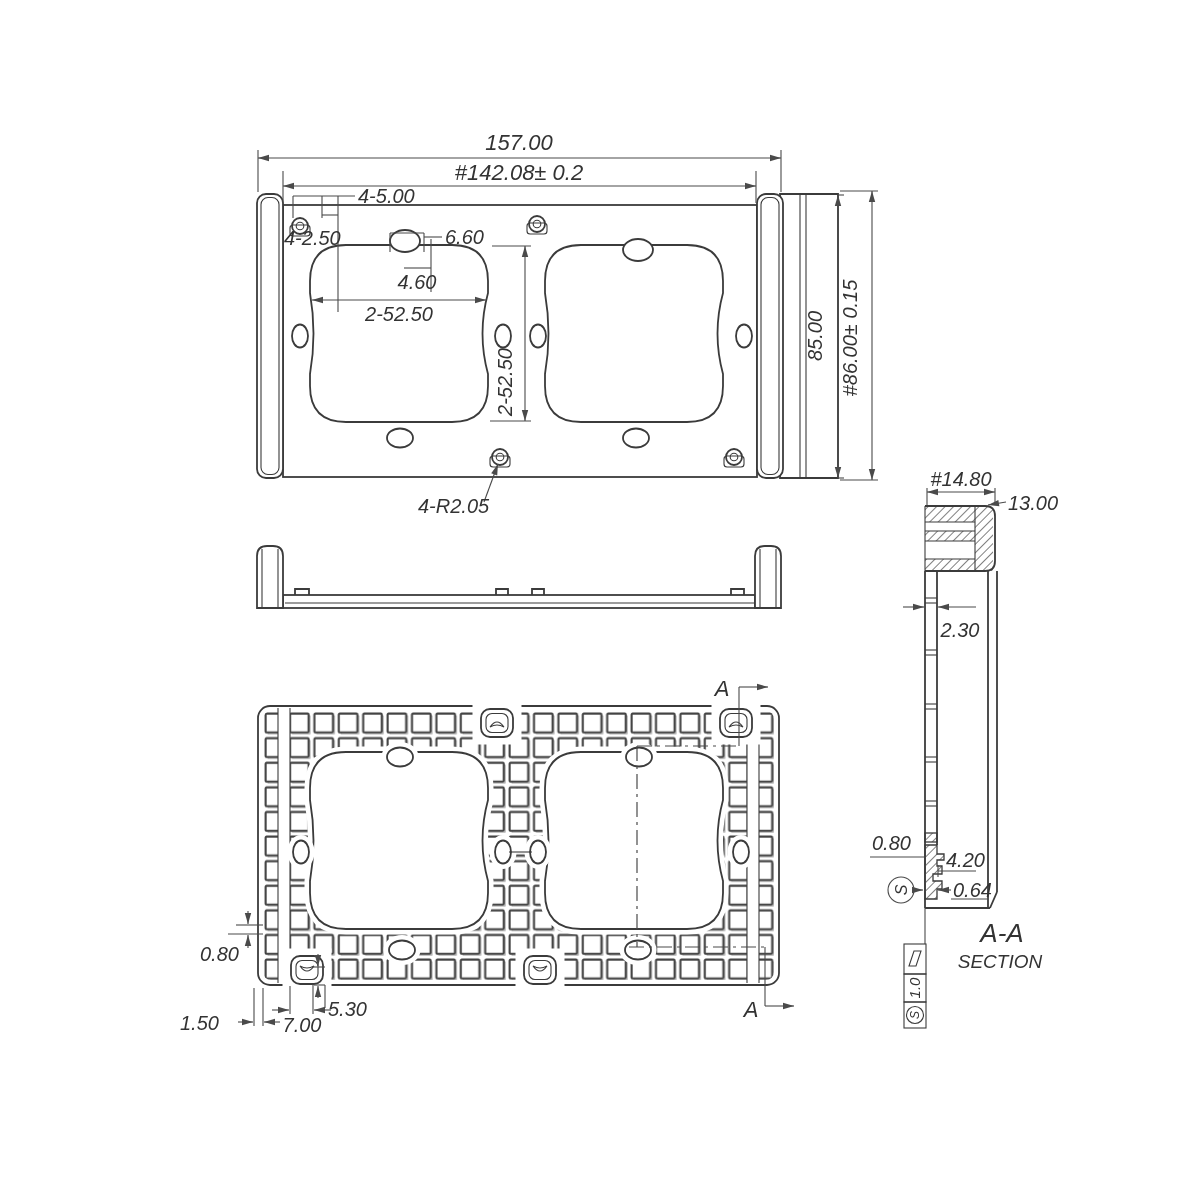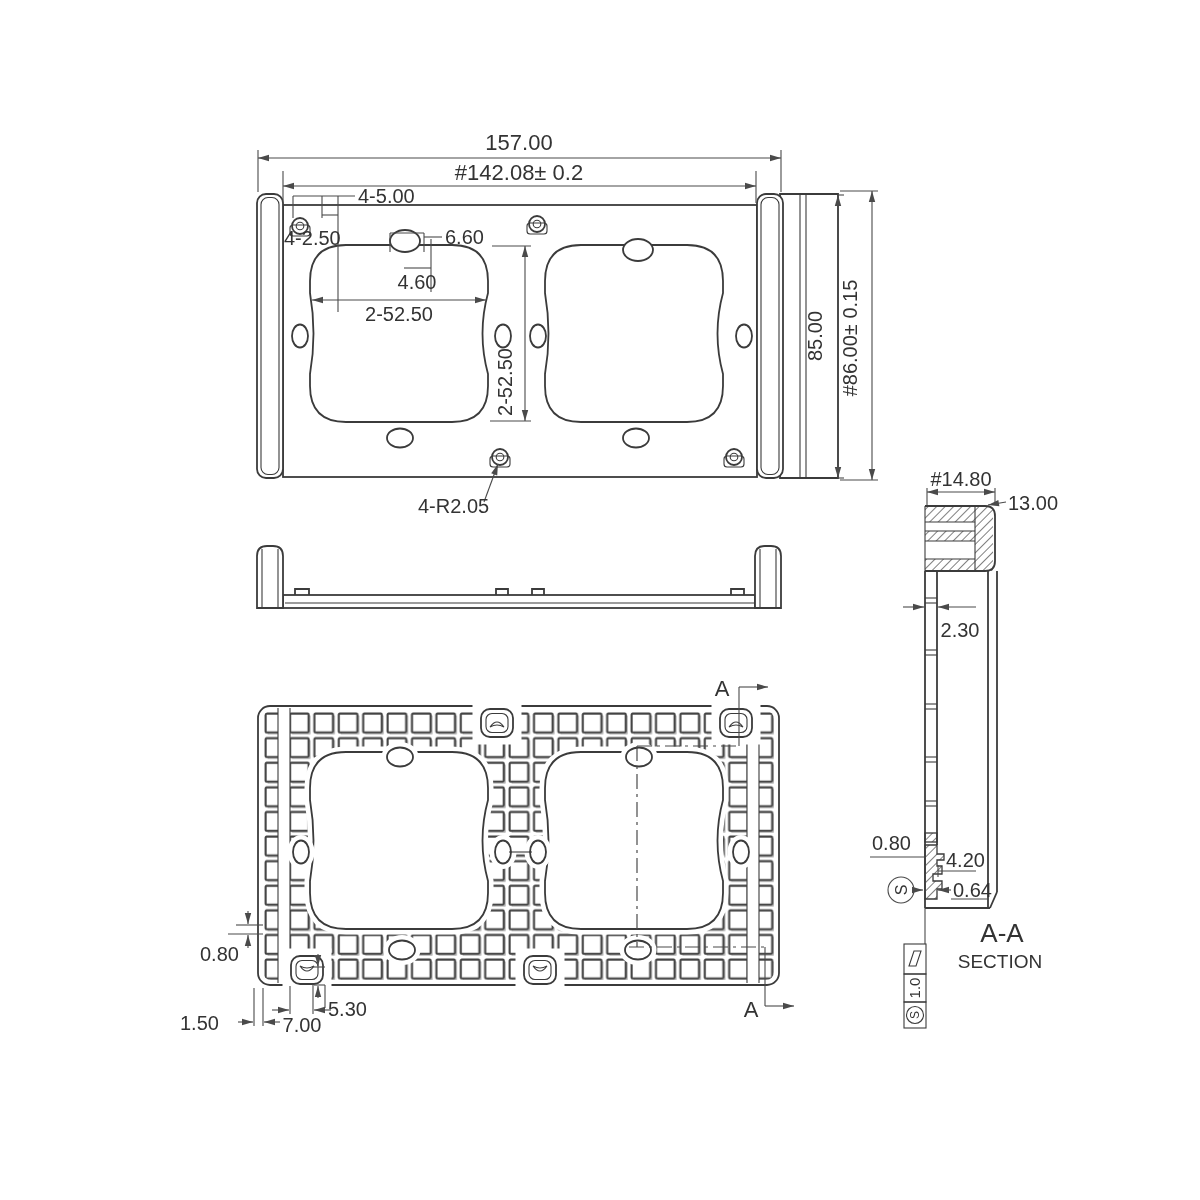--- a/index.html
+++ b/index.html
@@ -1,16 +1,16 @@
 <!DOCTYPE html>
 <html><head>
 <meta charset="utf-8">
 <style>
   html,body{margin:0;padding:0;background:#fff;}
-  .page{width:1200px;height:1200px;background:#fff;position:relative;overflow:hidden;}
+  .page{width:1200px;height:1200px;background:#fff;position:relative;overflow:hidden;font-style:italic;}
   svg text{font-family:"Liberation Sans",sans-serif;fill:#333;font-size:20px;}
   svg .t22{font-size:22px}
   svg .t19{font-size:19px}
   svg .t26{font-size:26px}
   svg .t15{font-size:15px}
   svg .t16{font-size:16px}
   svg .t12{font-size:12px}
   .geo{fill:#fff;stroke:#3b3b3b;stroke-width:1.8;}
   .geoNF{fill:none;stroke:#3b3b3b;stroke-width:1.8;}
   .thin{fill:none;stroke:#3b3b3b;stroke-width:1.1;}

